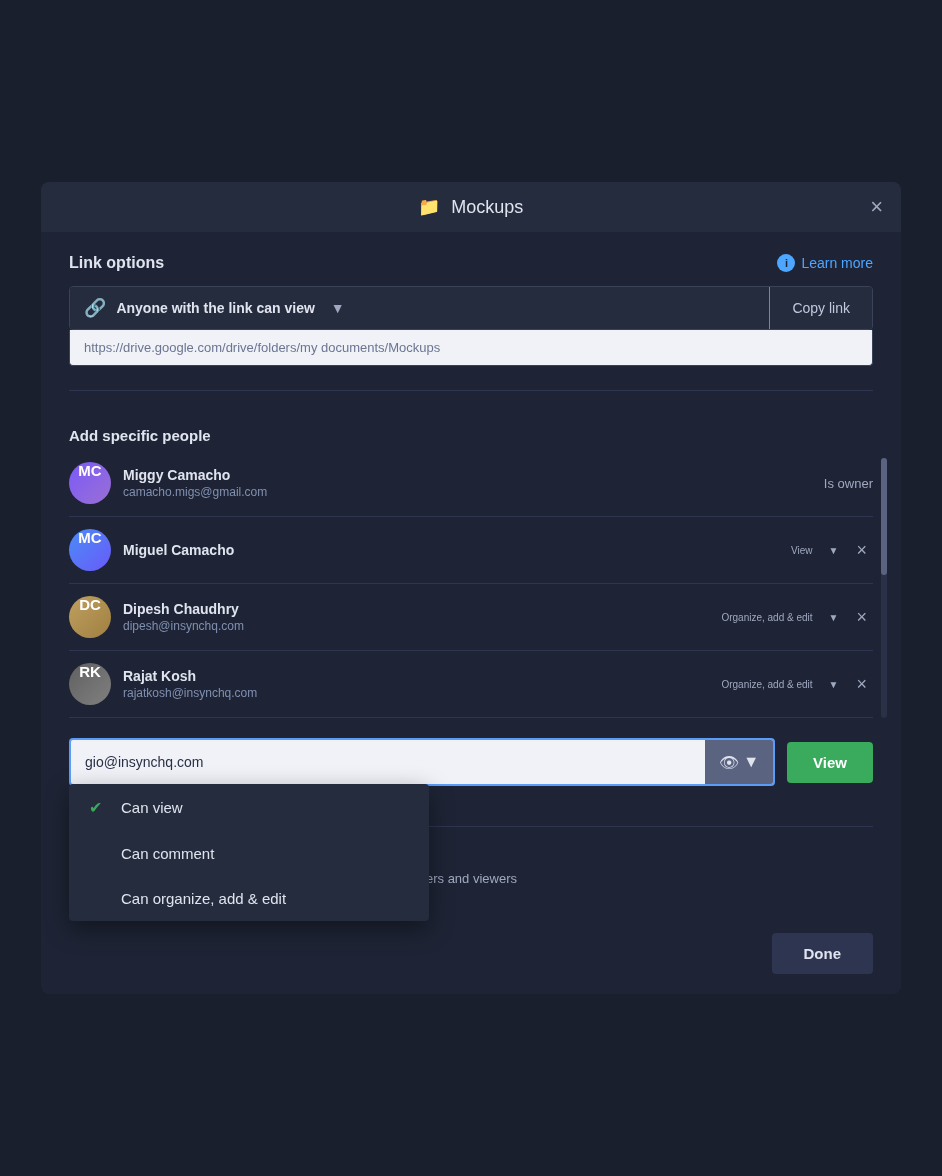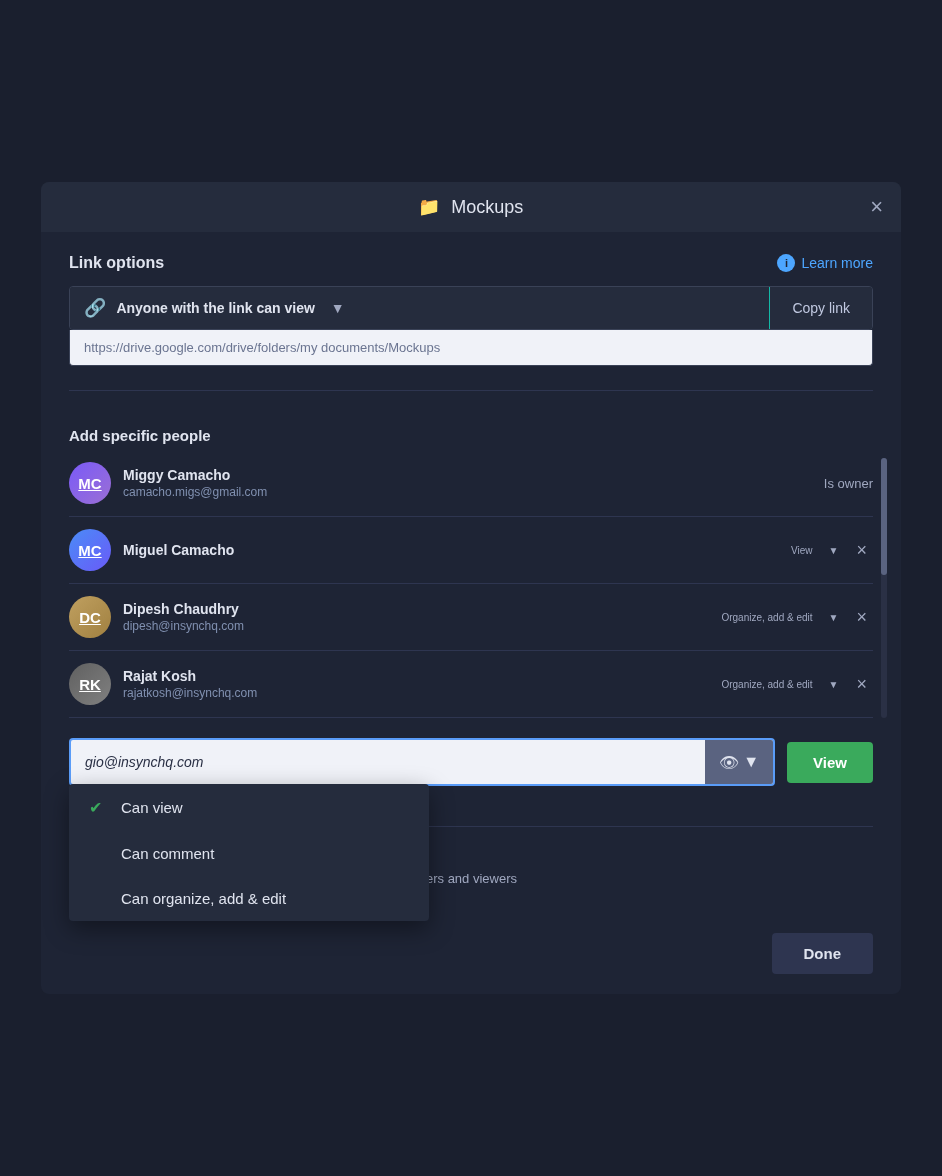--- a/index.html
+++ b/index.html
@@ -184,27 +184,25 @@
     .person-row:first-child {
       padding-top: 4px;
     }
     .avatar {
       width: 42px;
       height: 42px;
       border-radius: 50%;
       background: #4a6080;
       flex-shrink: 0;
       display: flex;
-      align-items: center;
       justify-content: center;
       font-size: 16px;
       font-weight: bold;
       color: #fff;
       overflow: hidden;
-      text-decoration: underline;
     }
     .avatar.miggy { background: linear-gradient(135deg, #7a5af8, #9b6fd4); }
     .avatar.miguel { background: linear-gradient(135deg, #4a8cf7, #6a5af8); }
     .avatar.dipesh { background: linear-gradient(135deg, #c0a060, #a08040); }
     .avatar.rajat { background: linear-gradient(135deg, #606060, #808080); }
     .person-info {
       flex: 1;
     }
     .person-name {
       font-size: 14px;
@@ -260,21 +258,20 @@
       overflow: hidden;
     }
     .email-input {
       flex: 1;
       background: transparent;
       border: none;
       outline: none;
       padding: 11px 14px;
       font-size: 14px;
       color: #2a3045;
-      font-style: italic;
     }
     .eye-btn {
       background: #5a6380;
       border: none;
       padding: 0 14px;
       height: 100%;
       color: #e0e4ef;
       cursor: pointer;
       display: flex;
       align-items: center;

